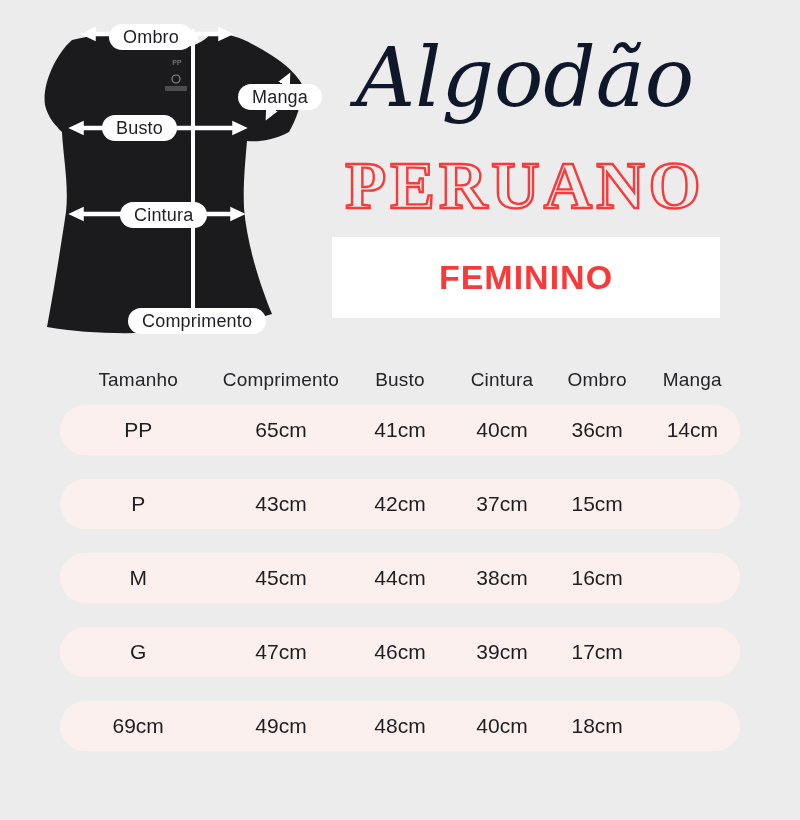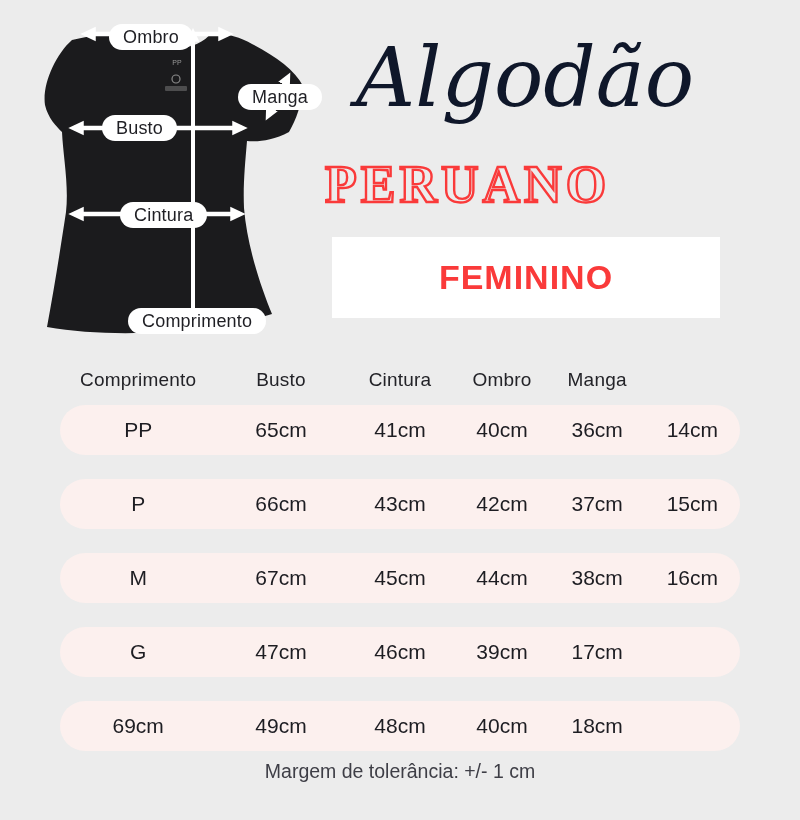--- a/index.html
+++ b/index.html
@@ -35,24 +35,24 @@
     position: absolute; left: 325px; top: 18px; width: 400px;
     text-align: center;
     font-family: "DejaVu Serif", serif;
     font-style: italic;
     font-size: 82px;
     line-height: 120px;
     color: #0f172a;
   }
   .title-outline {
     position: absolute; left: 325px; top: 143px; width: 400px;
-    text-align: left;
+    text-align: center;
     font-family: "Liberation Serif", serif;
     font-weight: bold;
-    font-size: 52px;
+    font-size: 67px;
     line-height: 84px;
     letter-spacing: 4px;
     color: #fa3a3a;
   }
   @supports (-webkit-text-stroke: 2px red) {
     .title-outline {
       color: transparent;
       -webkit-text-stroke: 2.4px #fa3a3a;
     }
   }
@@ -145,48 +145,47 @@
   <div class="measure-pill" id="pill-cintura">Cintura</div>
   <div class="measure-pill" id="pill-comprimento">Comprimento</div>
 
   <div class="title-script">Algodão</div>
   <div class="title-outline">PERUANO</div>
   <div class="banner">
     <span class="banner-text">FEMININO</span>
   </div>
 
   <div class="grid-row" id="table-header">
+    <div>Tamanho</div>
     <div>Comprimento</div>
     <div>Busto</div>
     <div>Cintura</div>
     <div>Ombro</div>
     <div>Manga</div>
   </div>
 
   <div class="grid-row data-row" id="row-pp">
     <div>PP</div>
     <div>65cm</div>
     <div>41cm</div>
     <div>40cm</div>
     <div>36cm</div>
     <div>14cm</div>
   </div>
 
   <div class="grid-row data-row" id="row-p">
     <div>P</div>
-    <div>66cm</div>
     <div>43cm</div>
     <div>42cm</div>
     <div>37cm</div>
     <div>15cm</div>
   </div>
 
   <div class="grid-row data-row" id="row-m">
     <div>M</div>
-    <div>67cm</div>
     <div>45cm</div>
     <div>44cm</div>
     <div>38cm</div>
     <div>16cm</div>
   </div>
 
   <div class="grid-row data-row" id="row-g">
     <div>G</div>
     <div>47cm</div>
     <div>46cm</div>
@@ -195,15 +194,14 @@
   </div>
 
   <div class="grid-row data-row" id="row-gg">
     <div>69cm</div>
     <div>49cm</div>
     <div>48cm</div>
     <div>40cm</div>
     <div>18cm</div>
   </div>
 
-  <div class="tolerance-note">Margem de tolerância: +/- 1 cm</div>
 
 </div>
 
 </body></html>

